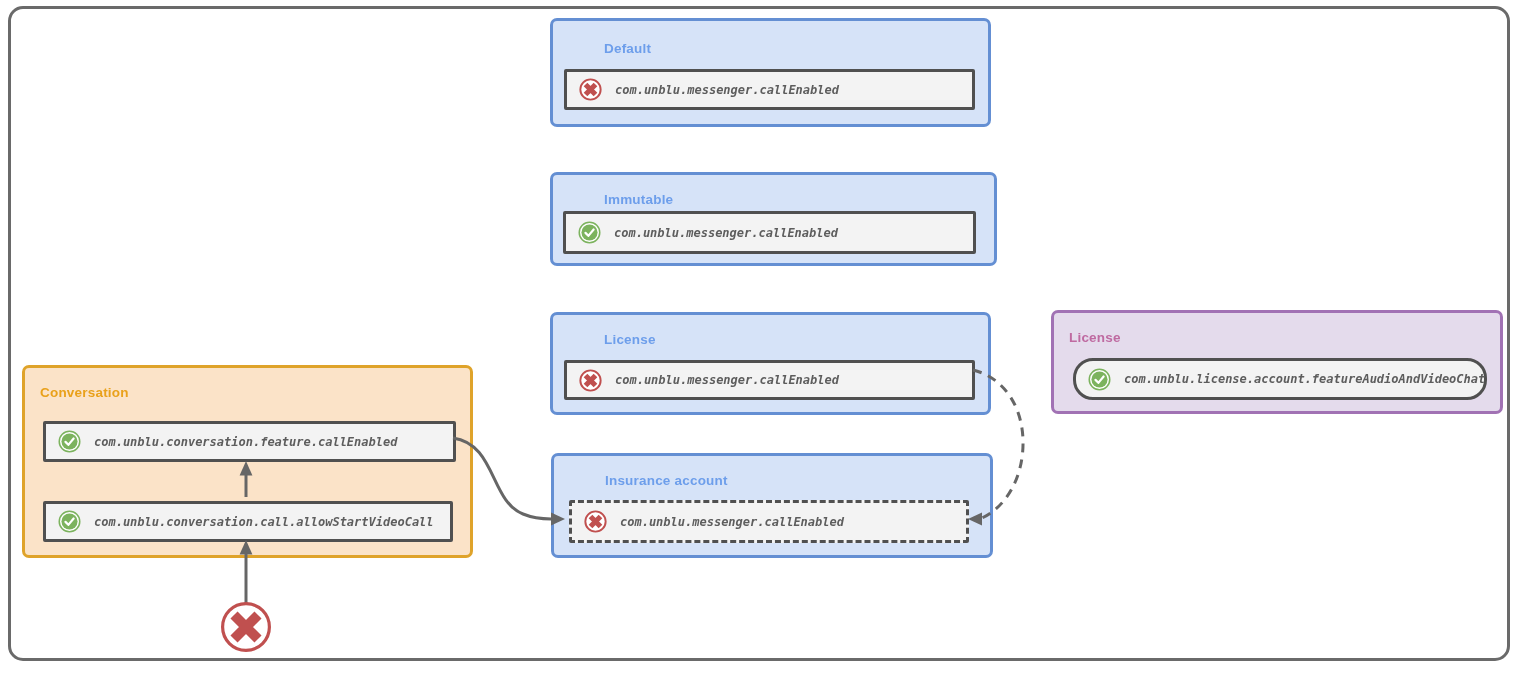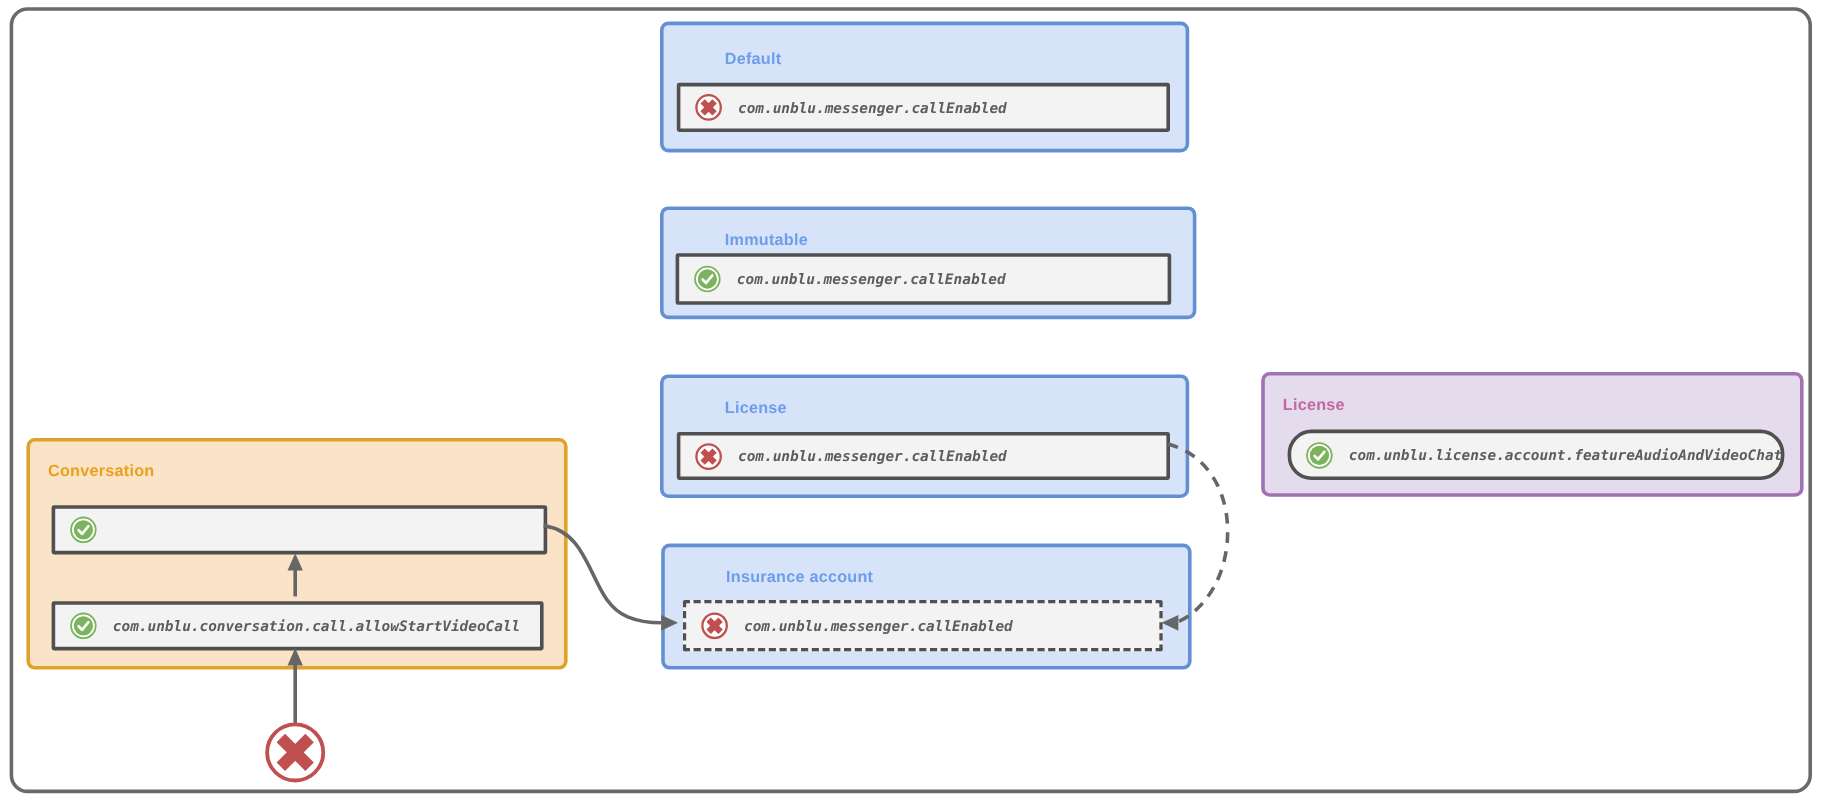--- a/index.html
+++ b/index.html
@@ -125,20 +125,21 @@
 
   <div class="group orange" id="box-conversation">
     <div class="group-label">Conversation</div>
     <div class="chip chip-feature" data-icon="check">
 
       <svg class="icon icon-check" viewBox="0 0 24 24">
         <circle class="ck-ring" cx="12" cy="12" r="10.7"></circle>
           <circle class="ck-dot" cx="12" cy="12" r="8.4"></circle>
         <path class="ck-tick" d="M7.8 12.4l3 3.1 5.5-6.6"></path>
       </svg>
+      <code>com.unblu.conversation.feature.callEnabled</code>
     </div>
     <div class="chip chip-allow" data-icon="check">
 
       <svg class="icon icon-check" viewBox="0 0 24 24">
         <circle class="ck-ring" cx="12" cy="12" r="10.7"></circle>
           <circle class="ck-dot" cx="12" cy="12" r="8.4"></circle>
         <path class="ck-tick" d="M7.8 12.4l3 3.1 5.5-6.6"></path>
       </svg>
       <code>com.unblu.conversation.call.allowStartVideoCall</code>
     </div>

